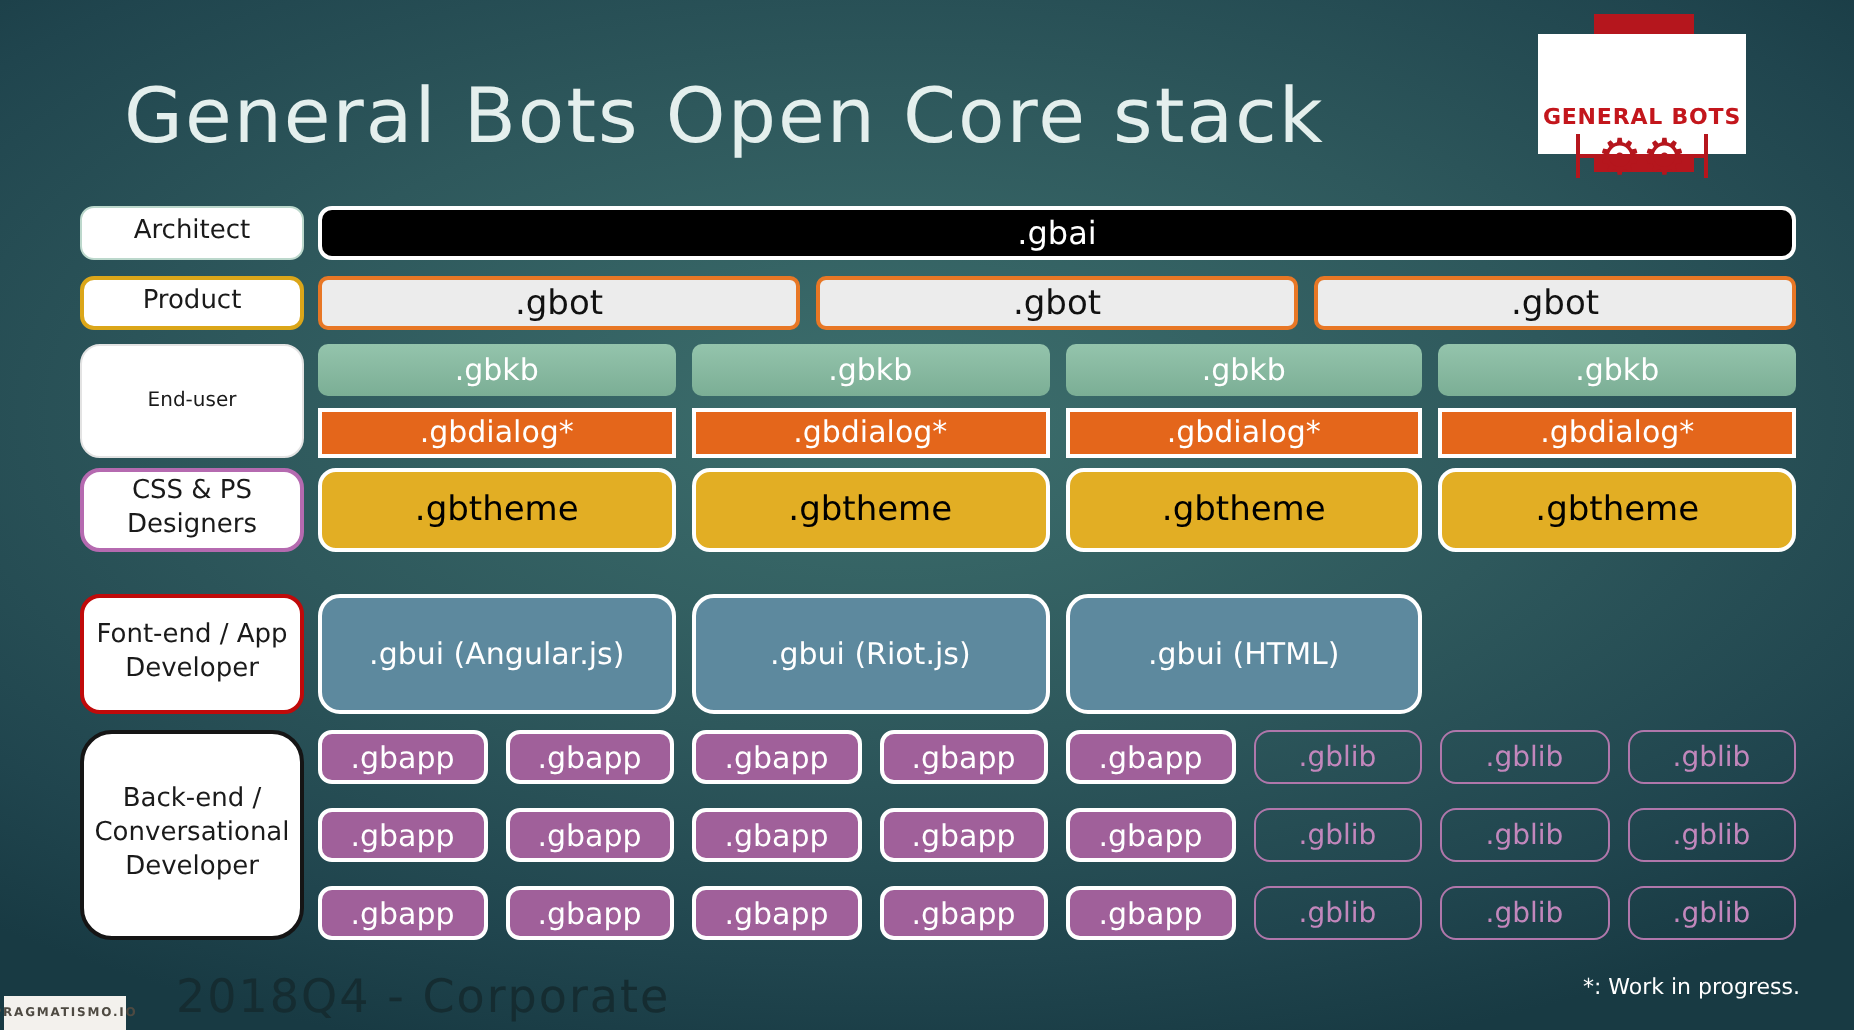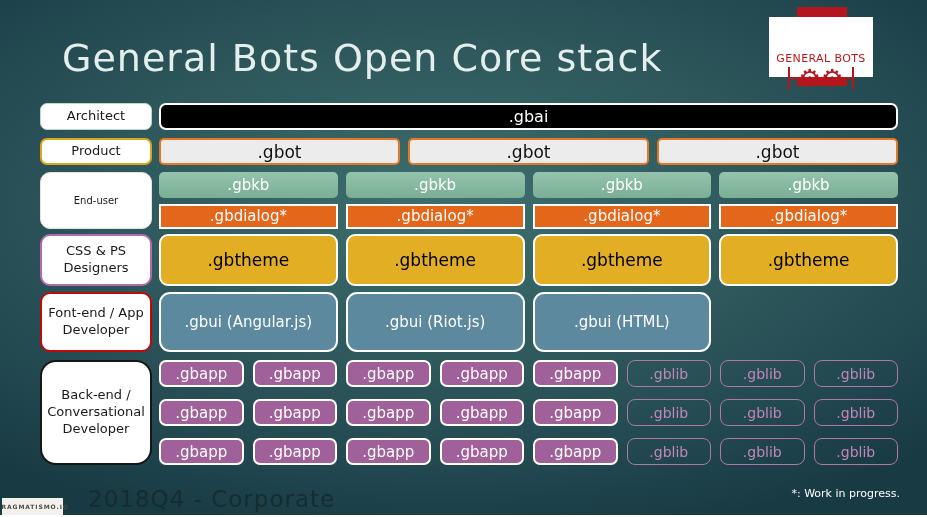--- a/index.html
+++ b/index.html
@@ -7,33 +7,33 @@
     position:relative;width:927px;height:517px;overflow:hidden;
     font-family:"DejaVu Sans",sans-serif;
     background:radial-gradient(ellipse 75% 65% at 48% 40%, #3d6f6d 0%, #2e585c 48%, #20454e 82%, #183a43 100%);
   }
   .title{position:absolute;left:62px;top:36px;font-size:38px;color:#e4efed;letter-spacing:1px;white-space:nowrap;}
 
   
   .logo-bar{position:absolute;left:797px;top:7px;width:50px;height:79px;background:#b5161d;}
   .logo-card{position:absolute;left:769px;top:17px;width:104px;height:60px;background:#ffffff;
     display:flex;flex-direction:column;align-items:center;justify-content:center;gap:1px;}
-  .logo-text{color:#c3161c;font-weight:normal;font-size:11px;letter-spacing:0.4px;white-space:nowrap;margin-top:48px;}
+  .logo-text{color:#c3161c;font-weight:bold;font-size:11px;letter-spacing:0.4px;white-space:nowrap;margin-top:48px;}
   .logo-gears{display:flex;align-items:center;justify-content:center;height:30px;color:#b5161d;}
   .logo-gears .vbar{width:2px;height:22px;background:#b5161d;}
   .logo-gears .hline{width:9px;height:2px;background:#b5161d;}
   .logo-gears .gear{font-size:25px;line-height:25px;color:#b5161d;}
 
   
   .diagram{position:absolute;left:40px;top:103px;width:858px;}
   .row{display:grid;grid-template-columns:112px 1fr;column-gap:7px;}
   .row-architect{height:27px;margin-bottom:8px;}
   .row-product{height:27px;margin-bottom:7px;}
   .row-enduser{height:57px;margin-bottom:5px;}
-  .row-theme{height:52px;margin-bottom:6px;}
+  .row-theme{height:41px;margin-bottom:22px;}
   .row-ui{height:60px;margin-bottom:8px;border-radius:23px;}
   .row-backend{height:105px;}
 
   .grid3{display:grid;grid-template-columns:repeat(3,1fr);gap:8px;}
   .grid4{display:grid;grid-template-columns:repeat(4,1fr);gap:8px;}
   .grid8{display:grid;grid-template-columns:repeat(8,1fr);gap:9px;height:27px;}
   .stack2{display:flex;flex-direction:column;gap:6px;}
   .stack2>.grid4{flex:1;}
   .stack3{display:flex;flex-direction:column;justify-content:space-between;}
 

